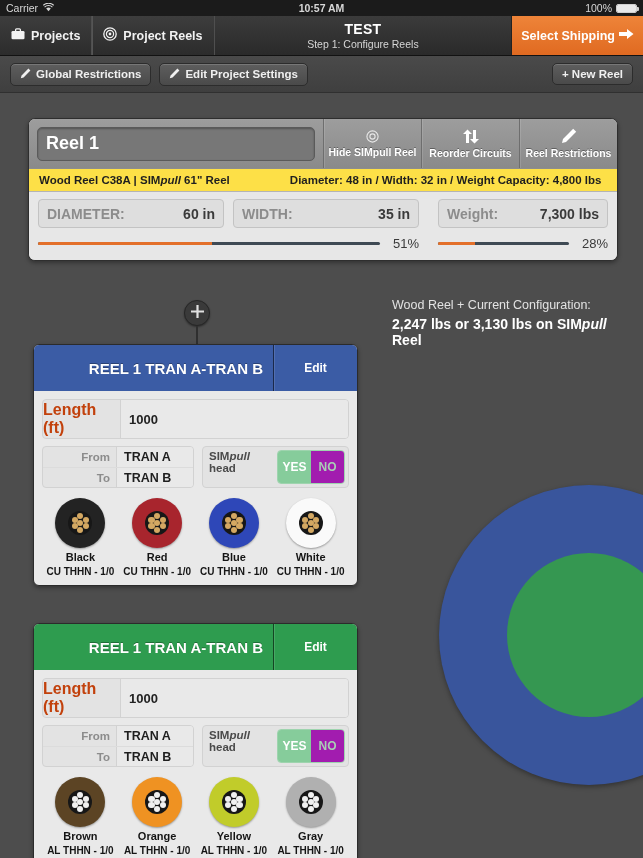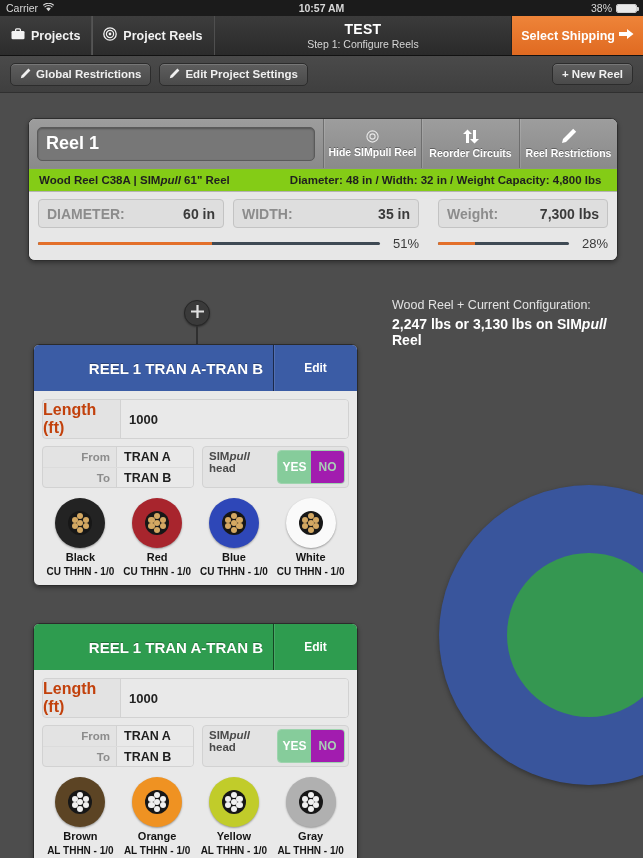--- a/index.html
+++ b/index.html
@@ -93,21 +93,21 @@
     box-shadow: inset 0 1px 2px rgba(0,0,0,.3);
   }
   .head-btn {
     width: 98px; display: flex; flex-direction: column; align-items: center; justify-content: center;
     gap: 3px; color: #fff; font-size: 10.5px; font-weight: bold;
     border-left: 1px solid #6e6e6e; box-shadow: inset 1px 0 0 rgba(255,255,255,.12);
     text-shadow: 0 -1px 0 rgba(0,0,0,.35);
   }
   .head-btn svg { display: block; }
   .reel-spec {
-    background: #84cc16; border-top: 1px solid #8d8d8d; border-bottom: 1px solid #b4b4b4;
+    background: #fde047; border-top: 1px solid #8d8d8d; border-bottom: 1px solid #b4b4b4;
     height: 24px; display: flex; align-items: center; font-size: 11.5px; font-weight: bold; color: #1f1f1f;
   }
   .reel-spec .s1 { padding-left: 10px; }
   .reel-spec .s2 { padding-left: 60px; }
   .cap-body { background: #e7e7e7; padding: 7px 9px 9px 9px; }
   .cap-title { font-size: 11.5px; font-weight: bold; color: #222; margin-bottom: 6px; }
   .cap-row { display: flex; align-items: flex-end; gap: 0; }
   .cap-col { display: flex; flex-direction: column; }
   .cap-col.c1 { width: 186px; }
   .cap-col.c2 { width: 186px; margin-left: 9px; }
@@ -196,21 +196,21 @@
       <span class="wifi-icon">
         <svg width="11" height="9" viewBox="0 0 11 9">
             <path d="M5.5 8.2 L3.2 5.6 a3.4 3.4 0 0 1 4.6 0 Z" fill="#d8d8d8"></path>
             <path d="M1.6 4.1 a5.6 5.6 0 0 1 7.8 0" stroke="#d8d8d8" stroke-width="1.1" fill="none"></path>
             <path d="M0.3 2.3 a7.6 7.6 0 0 1 10.4 0" stroke="#d8d8d8" stroke-width="1.1" fill="none"></path>
           </svg>
       </span>
     </div>
     <div class="sb-center">10:57 AM</div>
     <div class="sb-right">
-      <span>38%</span>
+      <span>100%</span>
       <span class="battery">
           <i style="width:100%"></i>
         </span>
     </div>
   </div>
 
   <div class="navbar">
     <div class="nav-btn">
       <span>
         <svg width="14" height="12" viewBox="0 0 14 12">

